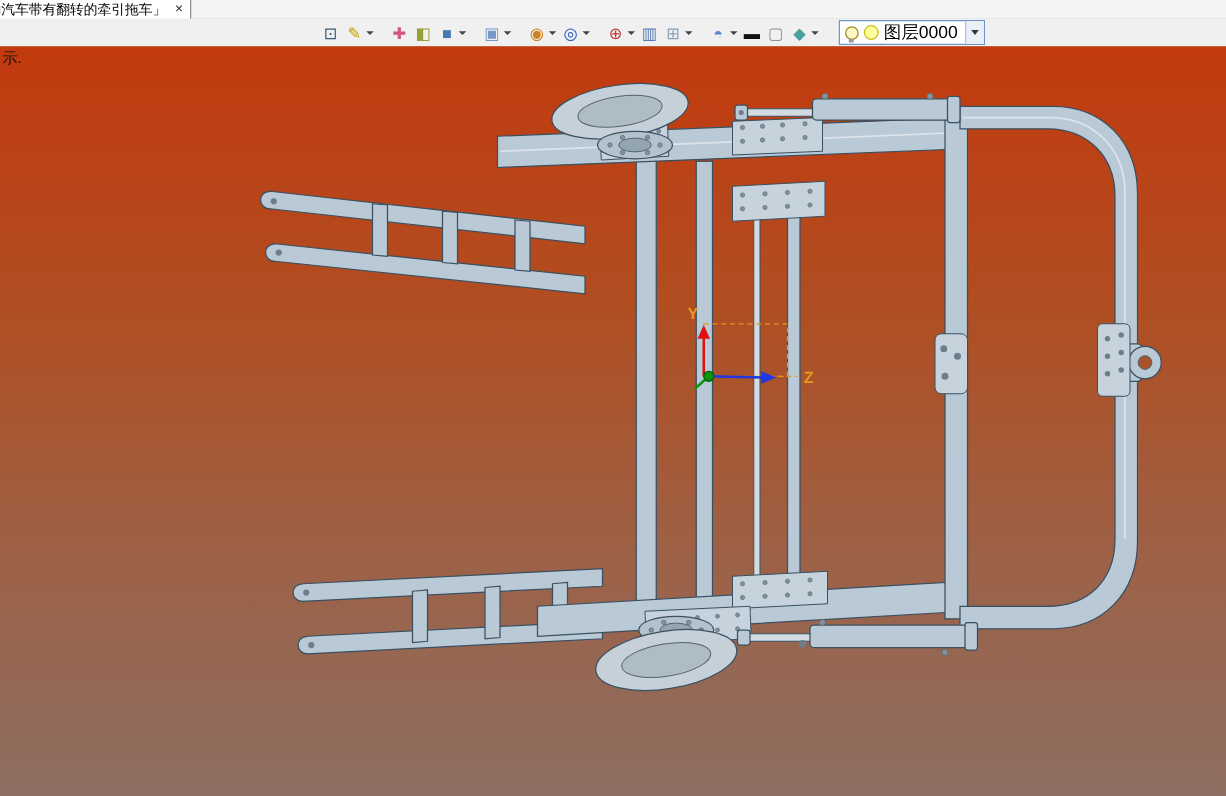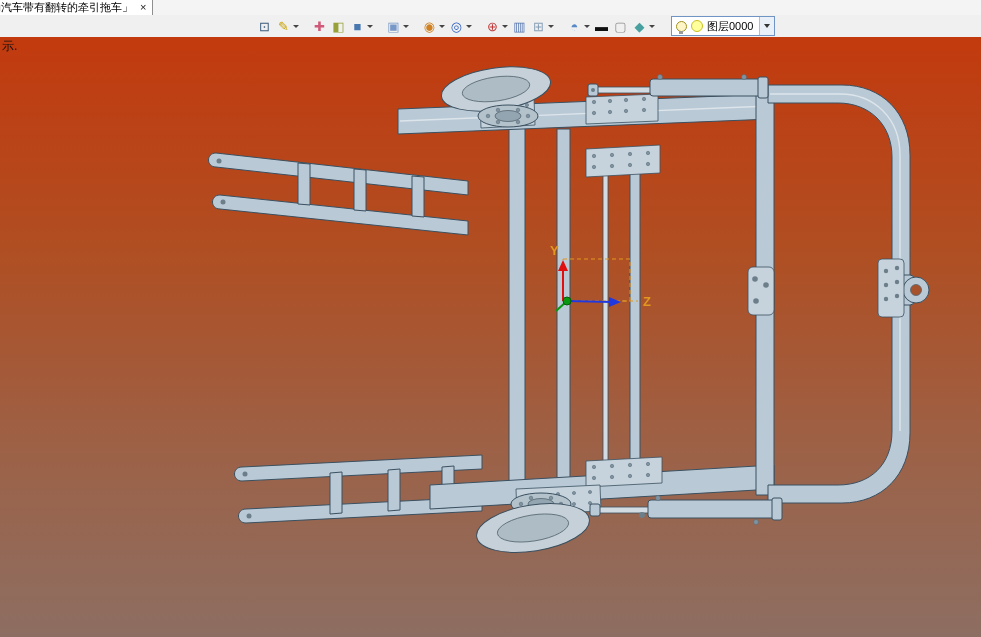--- a/index.html
+++ b/index.html
@@ -31,21 +31,21 @@
   .tb-btn.gap{margin-left:10px;}
   .glyph{font-size:13px;line-height:15px;width:15px;text-align:center;}
   .caret{width:0;height:0;border-left:3px solid transparent;border-right:3px solid transparent;border-top:3px solid #444;margin-left:2px;}
   .layer-combo{
     display:flex;align-items:center;height:18px;margin-left:14px;
     border:1px solid #7094c4;background:#fff;padding-left:4px;
   }
   .bulb{width:9px;height:9px;border-radius:50%;background:#fff6c8;border:1px solid #a09020;position:relative;margin-right:4px;}
   .bulb::after{content:"";position:absolute;left:2px;bottom:-3px;width:4px;height:3px;background:#9a9a9a;}
   .layer-dot{width:10px;height:10px;border-radius:50%;background:#ffff9c;border:1px solid #c8c020;margin-right:4px;}
-  .layer-label{font-size:11px;color:#000;margin-right:6px;}
+  .layer-label{font-size:14px;color:#000;margin-right:6px;}
   .combo-arrow{width:14px;align-self:stretch;border-left:1px solid #a8c0d8;background:#eaf0f8;display:flex;align-items:center;justify-content:center;}
   .combo-arrow::after{content:"";border-left:3px solid transparent;border-right:3px solid transparent;border-top:4px solid #333;}
   
   .viewport{
     position:absolute;top:37px;left:0;width:981px;height:600px;
     background:linear-gradient(180deg,var(--viewport-top) 0%,#b04e22 35%,#9c6248 70%,var(--viewport-bottom) 100%);
   }
   .corner-text{position:absolute;top:1px;left:2px;font-size:12px;color:#101010;}
   .viewport svg{position:absolute;top:0;left:0;}
   

